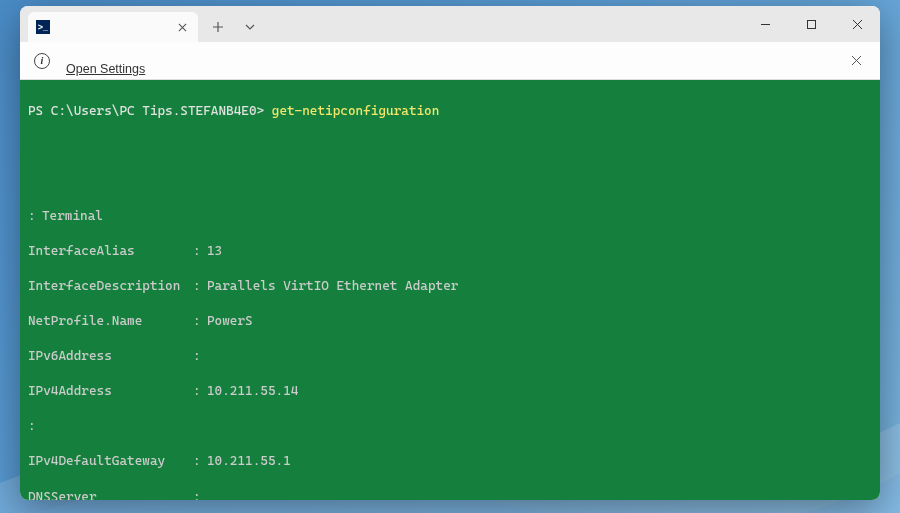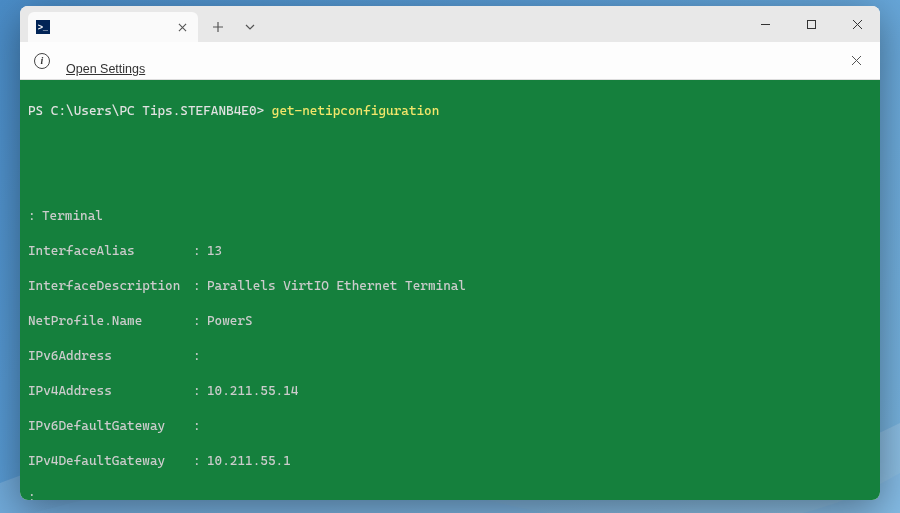--- a/index.html
+++ b/index.html
@@ -220,27 +220,27 @@
         </svg>
     </div>
   </div>
 
   <div class="terminal">
 <div><span class="white">PS C:\Users\PC Tips.STEFANB4E0&gt;</span> <span class="yellow">get-netipconfiguration</span></div>
 <div> </div>
 <div> </div>
 <div class="kv-row"><span class="kv-sep">: </span><span>Terminal</span></div>
 <div class="kv-row"><span class="kv-key">InterfaceAlias</span><span class="kv-sep">: </span><span>13</span></div>
-<div class="kv-row"><span class="kv-key">InterfaceDescription</span><span class="kv-sep">: </span><span>Parallels VirtIO Ethernet Terminal</span></div>
+<div class="kv-row"><span class="kv-key">InterfaceDescription</span><span class="kv-sep">: </span><span>Parallels VirtIO Ethernet Adapter</span></div>
 <div class="kv-row"><span class="kv-key">NetProfile.Name</span><span class="kv-sep">: </span><span>PowerS</span></div>
 <div class="kv-row"><span class="kv-key">IPv6Address</span><span class="kv-sep">: </span></div>
 <div class="kv-row"><span class="kv-key">IPv4Address</span><span class="kv-sep">: </span><span>10.211.55.14</span></div>
-<div class="kv-row"><span class="kv-key">IPv6DefaultGateway</span><span class="kv-sep">:</span><span></span></div>
+<div class="kv-row"><span class="kv-sep">:</span><span></span></div>
 <div class="kv-row"><span class="kv-key">IPv4DefaultGateway</span><span class="kv-sep">: </span><span>10.211.55.1</span></div>
-<div class="kv-row"><span class="kv-sep">: </span></div>
+<div class="kv-row"><span class="kv-key">DNSServer</span><span class="kv-sep">: </span></div>
 
 
 
 
 
 
 
 
 
 

